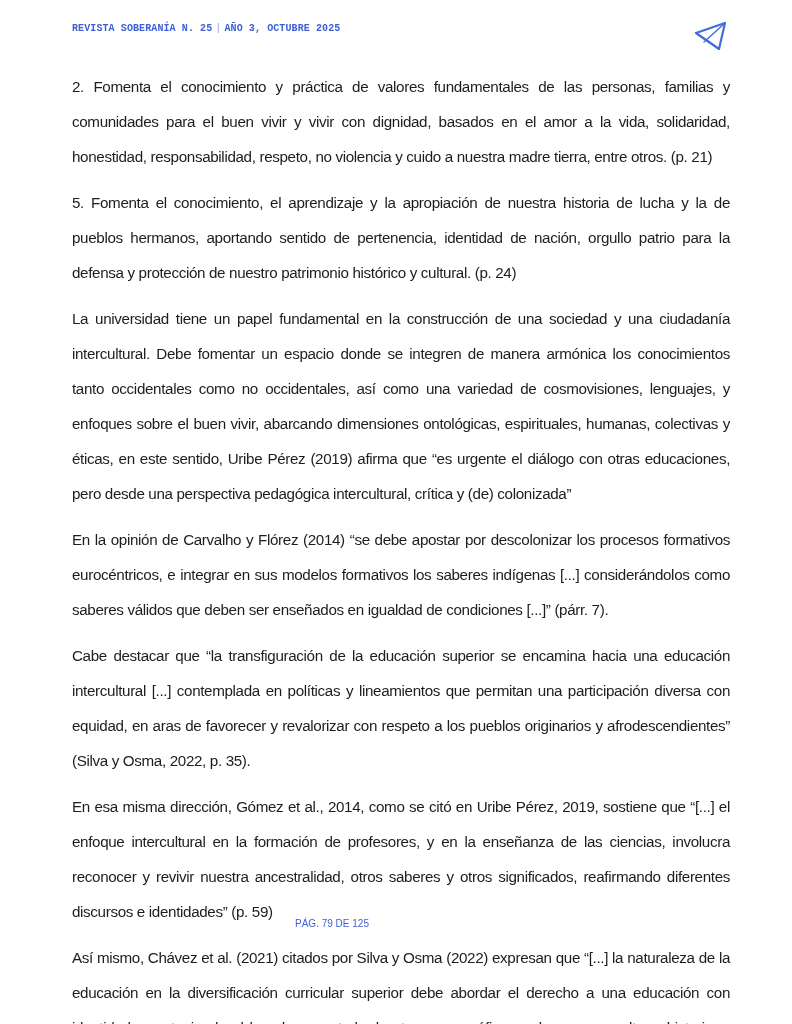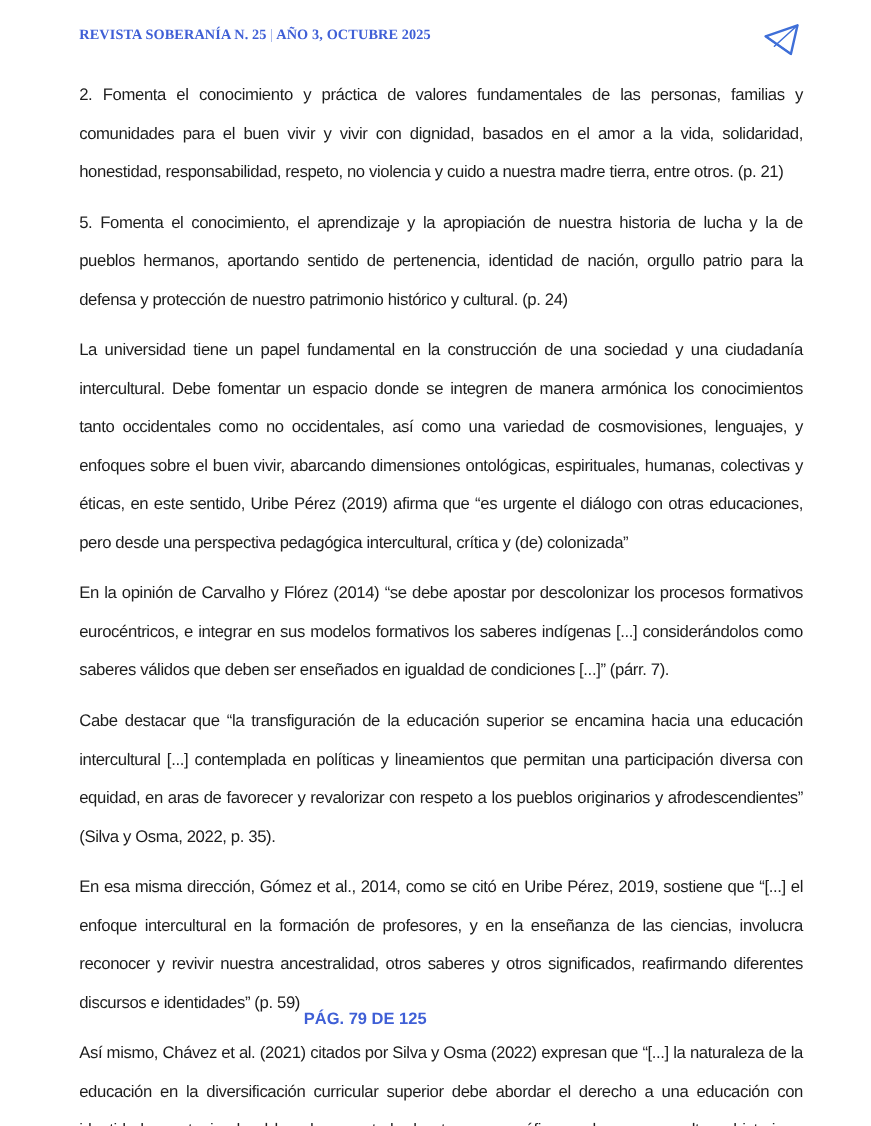--- a/index.html
+++ b/index.html
@@ -1,36 +1,36 @@
 <!DOCTYPE html>
 <html><head>
 <meta charset="utf-8">
 <style>
   html, body { margin: 0; padding: 0; background: #ffffff; }
   body { width: 792px; height: 1024px; position: relative; overflow: hidden; }
   .header {
     position: absolute; left: 72px; top: 23px;
-    font-family: Liberation Serif, serif;
-    font-weight: bold; font-size: 13px; letter-spacing: 0.1px;
+    font-family: Liberation Mono, monospace;
+    font-weight: bold; font-size: 10px; letter-spacing: 0.1px;
     color: #3f5fd6;
   }
   .header .sep { color: #8fa3e6; font-weight: normal; margin: 0 3px; }
   .logo { position: absolute; left: 692px; top: 20px; width: 36px; height: 32px; }
   .content {
     position: absolute; left: 72px; top: 69px; width: 658px;
     font-family: "Liberation Sans", sans-serif;
     font-size: 15.2px; line-height: 35px; color: #1d1d1d;
     text-align: justify;
     letter-spacing: -0.35px;
   }
   .content p { margin: 0 0 11px 0; }
   .footer {
     position: absolute; left: 0; width: 664px; top: 918px; text-align: center;
     font-family: "Liberation Sans", sans-serif;
-    font-weight: bold; font-size: 15px; color: #3f5fd6;
+    font-weight: normal; font-size: 10px; color: #3f5fd6;
   }
 </style>
 </head>
 <body>
 
 <div class="header">
   <span>REVISTA SOBERANÍA N. 25</span><span class="sep">|</span><span>AÑO 3, OCTUBRE 2025</span>
 </div>
 
 <svg class="logo" viewBox="0 0 36 32">

